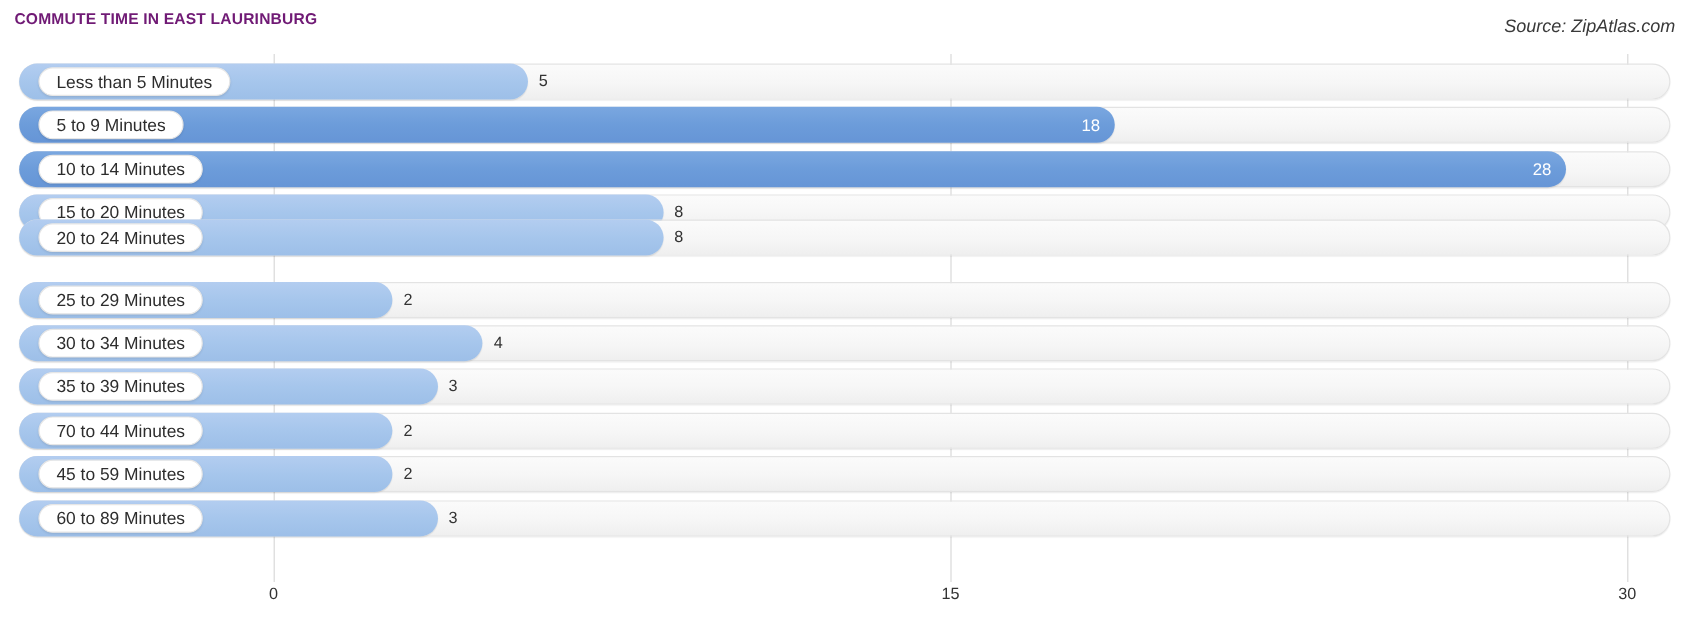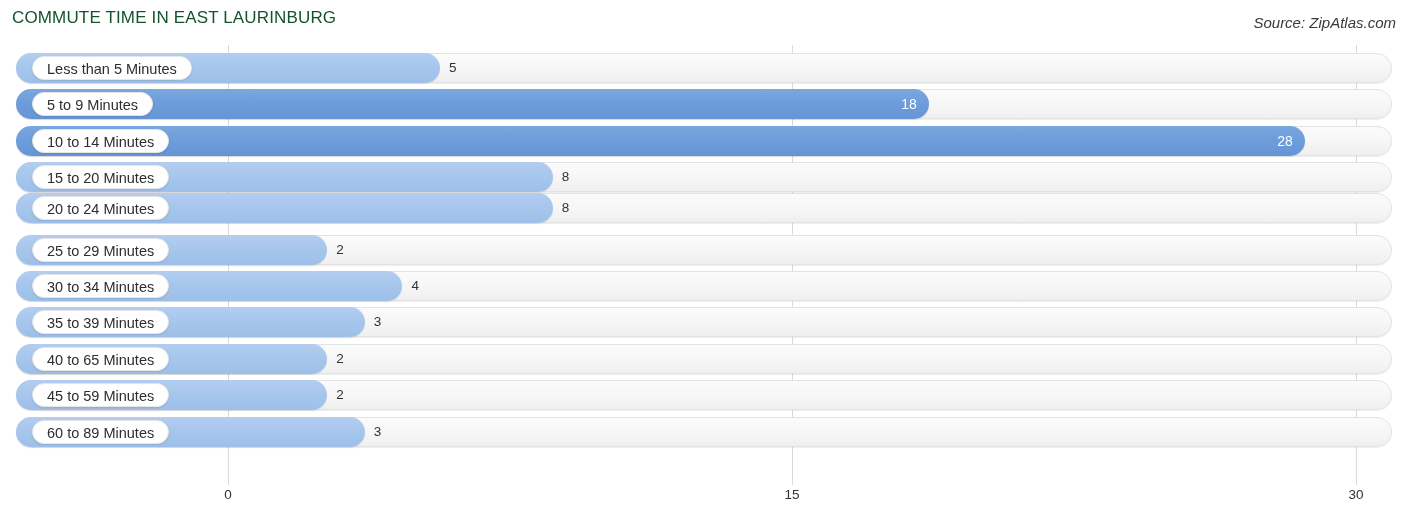--- a/index.html
+++ b/index.html
@@ -20,24 +20,24 @@
     left: 0; top: 0;
     width: 1406px;
     height: 522px;
   }
 
   
   #chart-title {
     position: absolute;
     left: 12px;
     top: 8px;
-    font-size: 17px;
-    font-weight: 400;
+    font-size: 13px;
+    font-weight: 700;
     letter-spacing: .15px;
-    color: #14532d;
+    color: #701a75;
     white-space: nowrap;
   }
   #chart-source {
     position: absolute;
     right: 10px;
     top: 14px;
     font-size: 15px;
     font-style: italic;
     color: #3a3a3a;
     white-space: nowrap;
@@ -178,21 +178,21 @@
         <div class="bar-fill dark" style="width: 1288.8px;"></div>
         <div class="row-label">10 to 14 Minutes</div>
         <div class="bar-value-inside" style="left: 1266.8px; width: 26px; text-align: right;">28</div>
       </div>
       <div class="bar-row" style="top: 117.05px;">
         <div class="bar-track"></div>
         <div class="bar-fill light" style="width: 536.8px;"></div>
         <div class="row-label">15 to 20 Minutes</div>
         <div class="bar-value-outside" style="left: 561.8px;">8</div>
       </div>
-      <div class="bar-row" style="top: 148px;">
+      <div class="bar-row" style="top: 138px;">
         <div class="bar-track"></div>
         <div class="bar-fill light" style="width: 536.8px;"></div>
         <div class="row-label">20 to 24 Minutes</div>
         <div class="bar-value-outside" style="left: 561.8px;">8</div>
       </div>
       <div class="bar-row" style="top: 189.75px;">
         <div class="bar-track"></div>
         <div class="bar-fill light" style="width: 311.2px;"></div>
         <div class="row-label">25 to 29 Minutes</div>
         <div class="bar-value-outside" style="left: 336.2px;">2</div>
@@ -205,21 +205,21 @@
       </div>
       <div class="bar-row" style="top: 262.45px;">
         <div class="bar-track"></div>
         <div class="bar-fill light" style="width: 348.8px;"></div>
         <div class="row-label">35 to 39 Minutes</div>
         <div class="bar-value-outside" style="left: 373.8px;">3</div>
       </div>
       <div class="bar-row" style="top: 298.8px;">
         <div class="bar-track"></div>
         <div class="bar-fill light" style="width: 311.2px;"></div>
-        <div class="row-label">40 to 65 Minutes</div>
+        <div class="row-label">70 to 44 Minutes</div>
         <div class="bar-value-outside" style="left: 336.2px;">2</div>
       </div>
       <div class="bar-row" style="top: 335.15px;">
         <div class="bar-track"></div>
         <div class="bar-fill light" style="width: 311.2px;"></div>
         <div class="row-label">45 to 59 Minutes</div>
         <div class="bar-value-outside" style="left: 336.2px;">2</div>
       </div>
       <div class="bar-row" style="top: 371.5px;">
         <div class="bar-track"></div>

